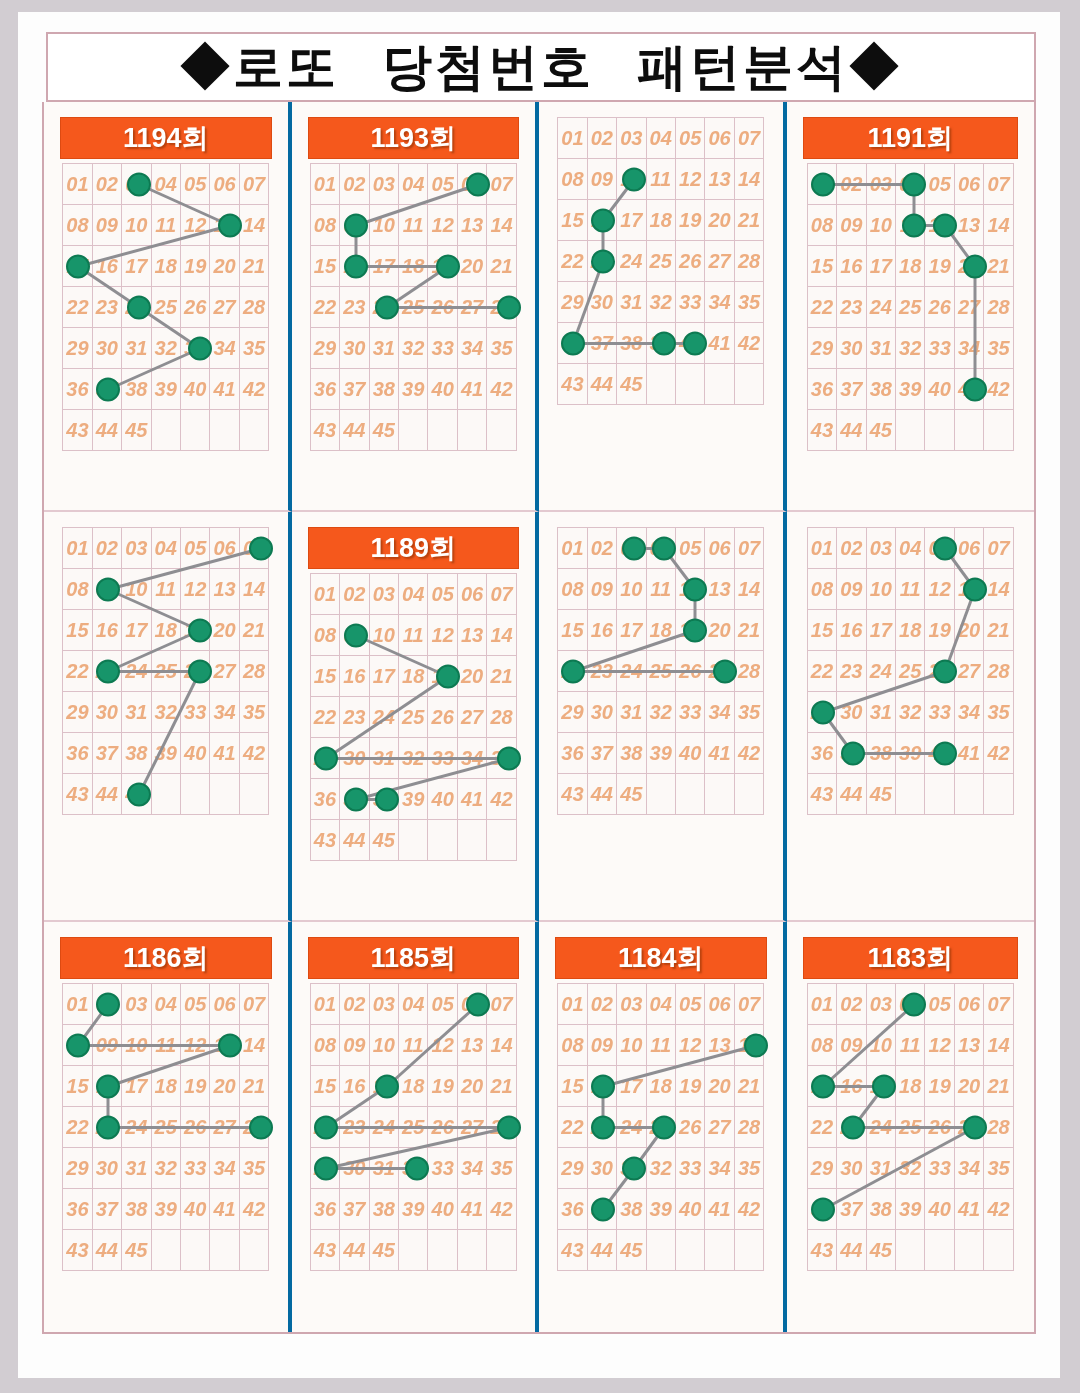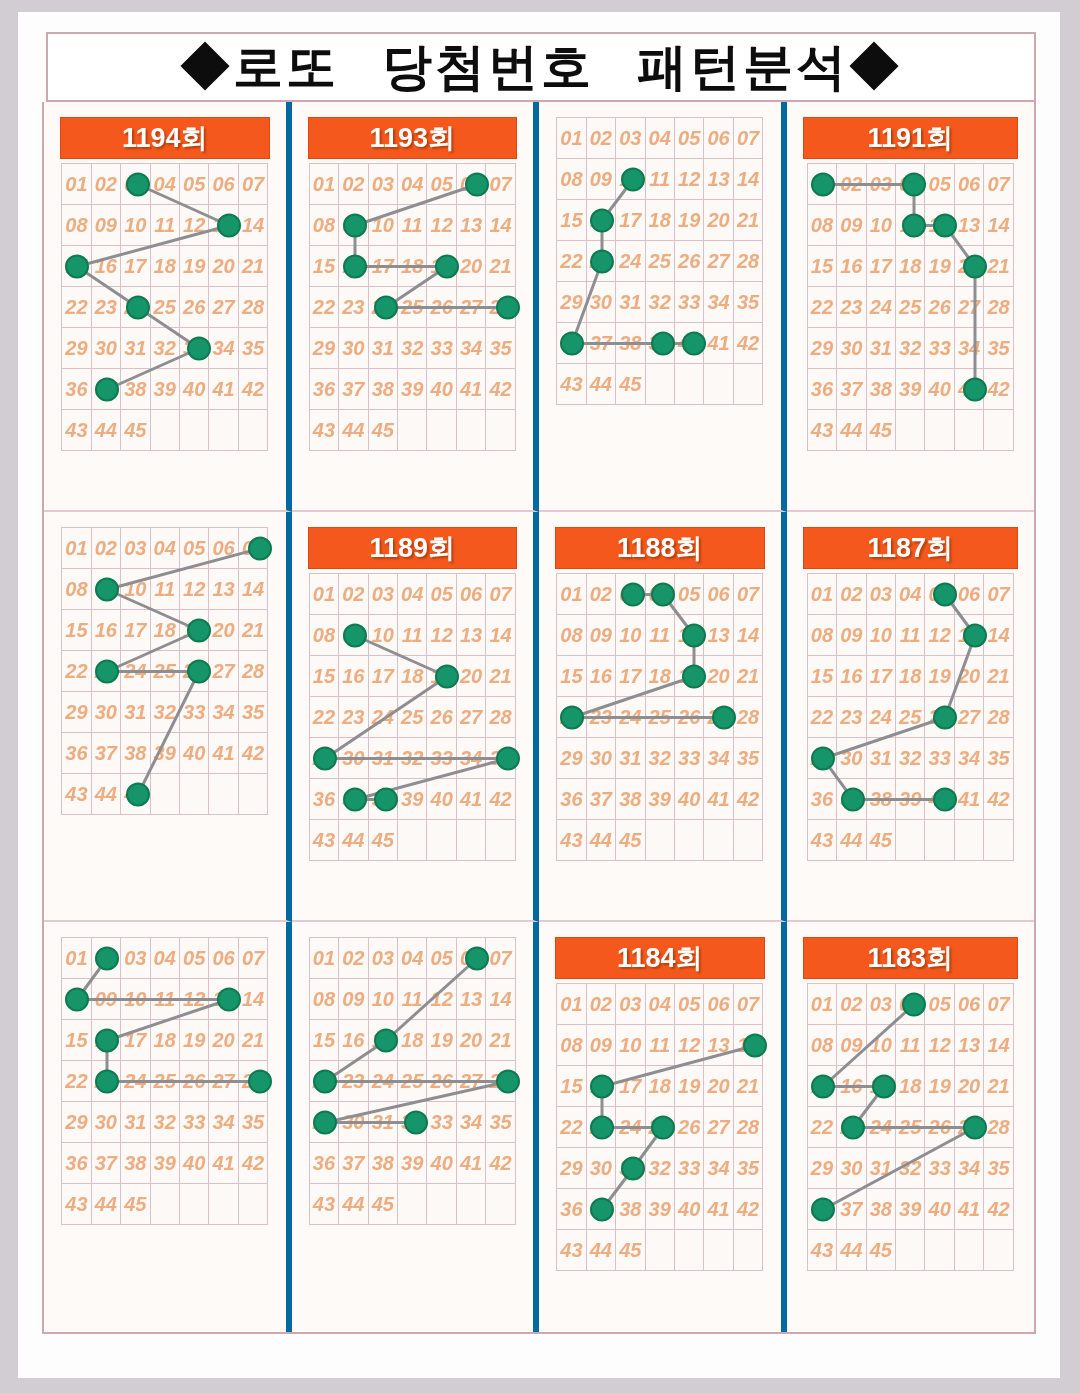--- a/index.html
+++ b/index.html
@@ -30,21 +30,21 @@
     border:2px solid #cfa7b0;
     border-top:none;
     display:grid;
     grid-template-columns:repeat(4,1fr);
     background:#fdfbfa;
   }
   .panel{
     box-sizing:border-box;
     height:410px;
     padding:15px 16px 0 16px;
-    border-right:6px solid #0369a1;
+    border-right:4px solid #0369a1;
     border-bottom:2px solid #e3c9d0;
     background:#fdfaf8;
   }
   .panel:nth-child(4n){border-right:none;}
   .panel:nth-child(n+9){border-bottom:none;}
   .panel-header{
     height:40px;
     background:#f5581c;
     border:1px solid #dd4a11;
     display:flex;align-items:center;justify-content:center;
@@ -488,21 +488,20 @@
             <circle cx="46" cy="62.5" r="11" fill="#17956a" stroke="#0d7a52" stroke-width="2"></circle>
             <circle cx="138" cy="103.5" r="11" fill="#17956a" stroke="#0d7a52" stroke-width="2"></circle>
             <circle cx="16" cy="185.5" r="11" fill="#17956a" stroke="#0d7a52" stroke-width="2"></circle>
             <circle cx="199" cy="185.5" r="11" fill="#17956a" stroke="#0d7a52" stroke-width="2"></circle>
             <circle cx="46" cy="226.5" r="11" fill="#17956a" stroke="#0d7a52" stroke-width="2"></circle>
             <circle cx="77" cy="226.5" r="11" fill="#17956a" stroke="#0d7a52" stroke-width="2"></circle>
           </svg>
         </div>
       </div>
       <div class="panel">
-        <div class="panel-header">1188회</div>
         <div class="grid-wrap">
           <div class="num-grid">
             <div class="cell">01</div>
             <div class="cell">02</div>
             <div class="cell">03</div>
             <div class="cell">04</div>
             <div class="cell">05</div>
             <div class="cell">06</div>
             <div class="cell">07</div>
             <div class="cell">08</div>
@@ -557,21 +556,20 @@
             <circle cx="77" cy="21.5" r="11" fill="#17956a" stroke="#0d7a52" stroke-width="2"></circle>
             <circle cx="107" cy="21.5" r="11" fill="#17956a" stroke="#0d7a52" stroke-width="2"></circle>
             <circle cx="138" cy="62.5" r="11" fill="#17956a" stroke="#0d7a52" stroke-width="2"></circle>
             <circle cx="138" cy="103.5" r="11" fill="#17956a" stroke="#0d7a52" stroke-width="2"></circle>
             <circle cx="16" cy="144.5" r="11" fill="#17956a" stroke="#0d7a52" stroke-width="2"></circle>
             <circle cx="168" cy="144.5" r="11" fill="#17956a" stroke="#0d7a52" stroke-width="2"></circle>
           </svg>
         </div>
       </div>
       <div class="panel">
-        <div class="panel-header">1187회</div>
         <div class="grid-wrap">
           <div class="num-grid">
             <div class="cell">01</div>
             <div class="cell">02</div>
             <div class="cell">03</div>
             <div class="cell">04</div>
             <div class="cell">05</div>
             <div class="cell">06</div>
             <div class="cell">07</div>
             <div class="cell">08</div>
@@ -626,20 +624,21 @@
             <circle cx="138" cy="21.5" r="11" fill="#17956a" stroke="#0d7a52" stroke-width="2"></circle>
             <circle cx="168" cy="62.5" r="11" fill="#17956a" stroke="#0d7a52" stroke-width="2"></circle>
             <circle cx="138" cy="144.5" r="11" fill="#17956a" stroke="#0d7a52" stroke-width="2"></circle>
             <circle cx="16" cy="185.5" r="11" fill="#17956a" stroke="#0d7a52" stroke-width="2"></circle>
             <circle cx="46" cy="226.5" r="11" fill="#17956a" stroke="#0d7a52" stroke-width="2"></circle>
             <circle cx="138" cy="226.5" r="11" fill="#17956a" stroke="#0d7a52" stroke-width="2"></circle>
           </svg>
         </div>
       </div>
       <div class="panel">
+        <div class="panel-header">1186회</div>
         <div class="grid-wrap">
           <div class="num-grid">
             <div class="cell">01</div>
             <div class="cell">02</div>
             <div class="cell">03</div>
             <div class="cell">04</div>
             <div class="cell">05</div>
             <div class="cell">06</div>
             <div class="cell">07</div>
             <div class="cell">08</div>
@@ -694,20 +693,21 @@
             <circle cx="46" cy="21.5" r="11" fill="#17956a" stroke="#0d7a52" stroke-width="2"></circle>
             <circle cx="16" cy="62.5" r="11" fill="#17956a" stroke="#0d7a52" stroke-width="2"></circle>
             <circle cx="168" cy="62.5" r="11" fill="#17956a" stroke="#0d7a52" stroke-width="2"></circle>
             <circle cx="46" cy="103.5" r="11" fill="#17956a" stroke="#0d7a52" stroke-width="2"></circle>
             <circle cx="46" cy="144.5" r="11" fill="#17956a" stroke="#0d7a52" stroke-width="2"></circle>
             <circle cx="199" cy="144.5" r="11" fill="#17956a" stroke="#0d7a52" stroke-width="2"></circle>
           </svg>
         </div>
       </div>
       <div class="panel">
+        <div class="panel-header">1185회</div>
         <div class="grid-wrap">
           <div class="num-grid">
             <div class="cell">01</div>
             <div class="cell">02</div>
             <div class="cell">03</div>
             <div class="cell">04</div>
             <div class="cell">05</div>
             <div class="cell">06</div>
             <div class="cell">07</div>
             <div class="cell">08</div>

